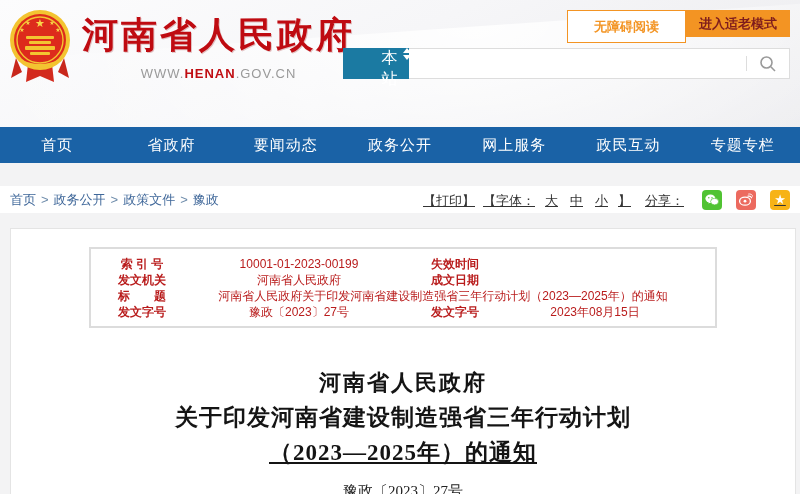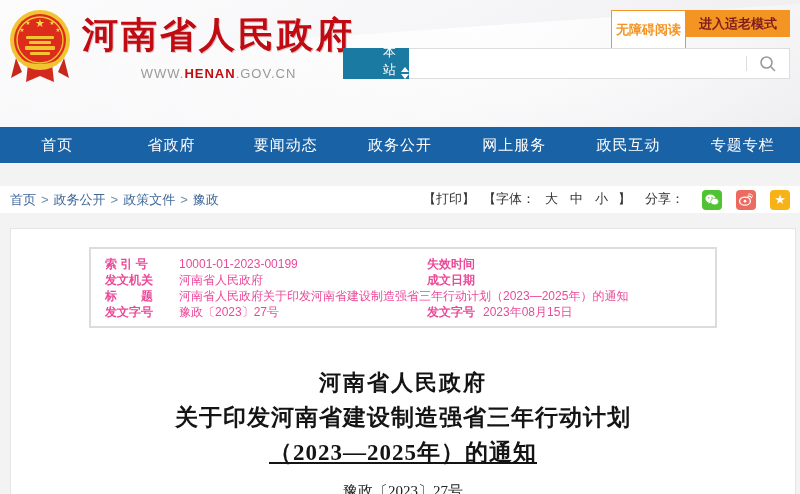--- a/index.html
+++ b/index.html
@@ -22,35 +22,35 @@
   .site-title-block { position:absolute; left:82px; top:16px; }
   .site-name {
     font-size:36px; font-weight:bold; color:#bf0b11; letter-spacing:3px;
     text-shadow:1px 1px 0 rgba(150,20,20,.25); line-height:38px;
   }
   .site-url { margin-top:12px; text-align:center; font-size:13px; letter-spacing:1px; color:#9a9a9a; }
   .site-url b { color:#c00d12; }
 
   .top-buttons { position:absolute; top:10px; right:10px; display:flex; }
   .btn-access {
-    height:39px; padding:0 4px; background:#fff; border:1px solid #f39423;
+    height:33px; padding:0 26px; background:#fff; border:1px solid #f39423;
     color:#f39423; font-size:13px; line-height:25px; cursor:pointer; font-weight:bold;
   }
   .btn-elder {
     height:27px; padding:0 12px; background:#f39423; border:1px solid #f39423;
     color:#7f1d1d; font-size:13px; line-height:25px; cursor:pointer; font-weight:bold;
   }
 
   .search-bar {
     position:absolute; left:343px; right:10px; top:48px; height:31px;
     background:#fff; border:1px solid #ddd; display:flex; align-items:stretch;
   }
   .search-scope {
-    width:66px; background:#1b7aa2; color:#fff; font-size:13px; letter-spacing:4px;
-    display:flex; align-items:flex-end; justify-content:center; cursor:pointer;
+    width:66px; background:#1b7aa2; color:#fff; font-size:16px; letter-spacing:4px;
+    display:flex; align-items:flex-start; justify-content:center; cursor:pointer;
     margin:-1px 0 -1px -1px;
     padding-left:40px;
   }
   .scope-arrows { display:flex; flex-direction:column; gap:2px; margin-left:1px; }
   .scope-arrows .up { width:0; height:0; border-left:4px solid transparent; border-right:4px solid transparent; border-bottom:5px solid #fff; }
   .scope-arrows .down { width:0; height:0; border-left:4px solid transparent; border-right:4px solid transparent; border-top:5px solid #fff; }
   .search-input { flex:1; border:none; outline:none; font-size:14px; padding:0 10px; color:#333; background:transparent; }
   .search-sep { width:1px; background:#ddd; margin:7px 0; }
   .search-btn { width:42px; display:flex; align-items:center; justify-content:center; cursor:pointer; background:transparent; border:none; }
 
@@ -65,37 +65,37 @@
   }
 
   
   .crumb-strip {
     position:absolute; top:186px; left:0; width:800px; height:27px; background:#fff;
     display:flex; align-items:center; justify-content:space-between; padding:0 10px;
   }
   .breadcrumb { font-size:13px; color:#40689a; display:flex; align-items:center; gap:5px; }
   .breadcrumb .crumb { cursor:pointer; }
   .breadcrumb .sep { color:#6e8cab; }
-  .page-tools { display:flex; align-items:flex-start; gap:8px; font-size:13px; color:#333; }
+  .page-tools { display:flex; align-items:flex-end; gap:8px; font-size:13px; color:#333;text-decoration:underline; }
   .page-tools .tool { cursor:pointer; }
   .font-size-opt { cursor:pointer; margin:0 2px; }
   .share-label { margin-left:6px; margin-right:4px; }
   .share-icon { width:20px; height:20px; border-radius:4px; margin-left:6px; display:flex; align-items:center; justify-content:center; cursor:pointer; }
   .share-wechat { background:#50c332; }
   .share-weibo { background:#ec6a5f; }
   .share-fav { background:#f7b316; color:#fff; font-size:13px; line-height:20px; }
 
   
   .content-box {
     position:absolute; top:228px; left:10px; right:4px; height:300px;
     background:#fff; border:1px solid #e4e4e4;
   }
   .meta-table {
     width:628px; margin:18px auto 0; border:2px solid #dcdcdc;
-    padding:7px 0 6px 0; font-size:12px; color:#ec4899;
+    padding:7px 0 6px 0; font-size:12px; color:#b91c1c;text-align:center;
   }
   .meta-row { display:grid; grid-template-columns:74px 248px 56px 1fr; line-height:16px; padding-left:14px; }
   .meta-label { font-weight:bold; white-space:pre; }
   .meta-value { padding-right:8px; }
   .meta-value.span3 { grid-column:2 / 5; }
 
   .doc-title {
     margin-top:38px; text-align:center; font-family:"Liberation Serif","DejaVu Serif",serif;
     font-weight:bold; color:#141414;
   }

